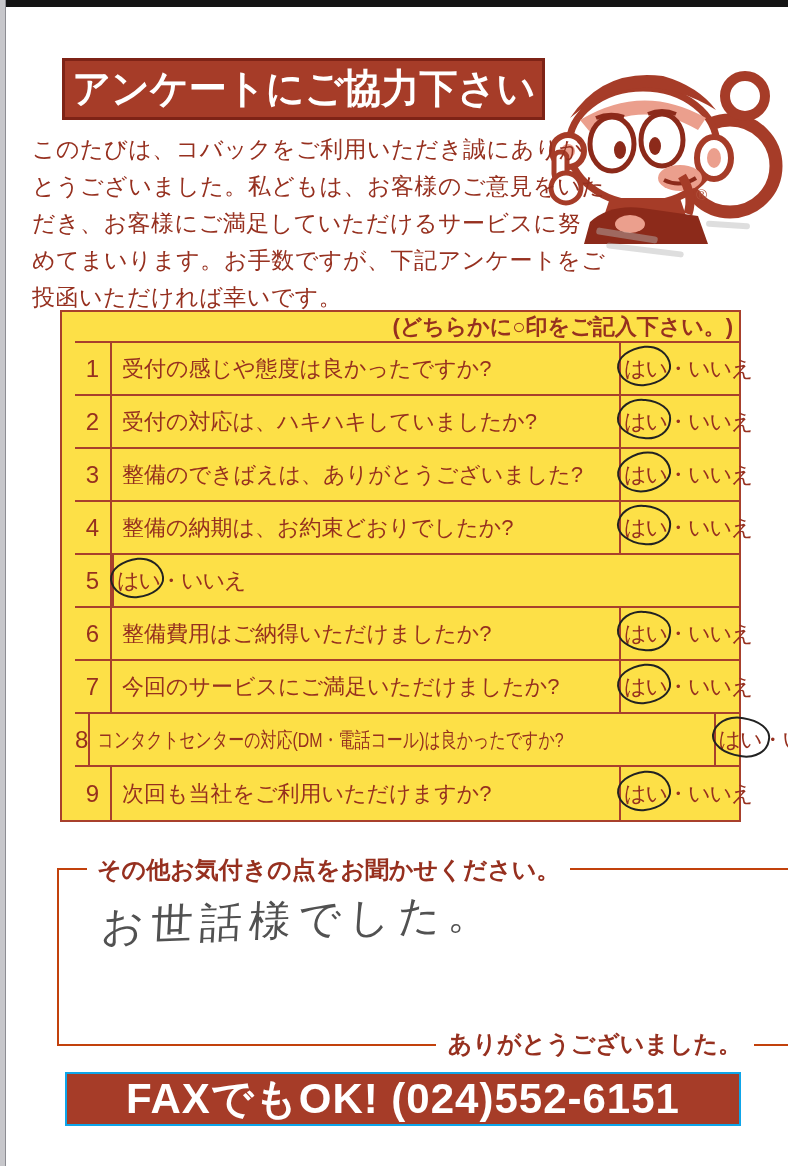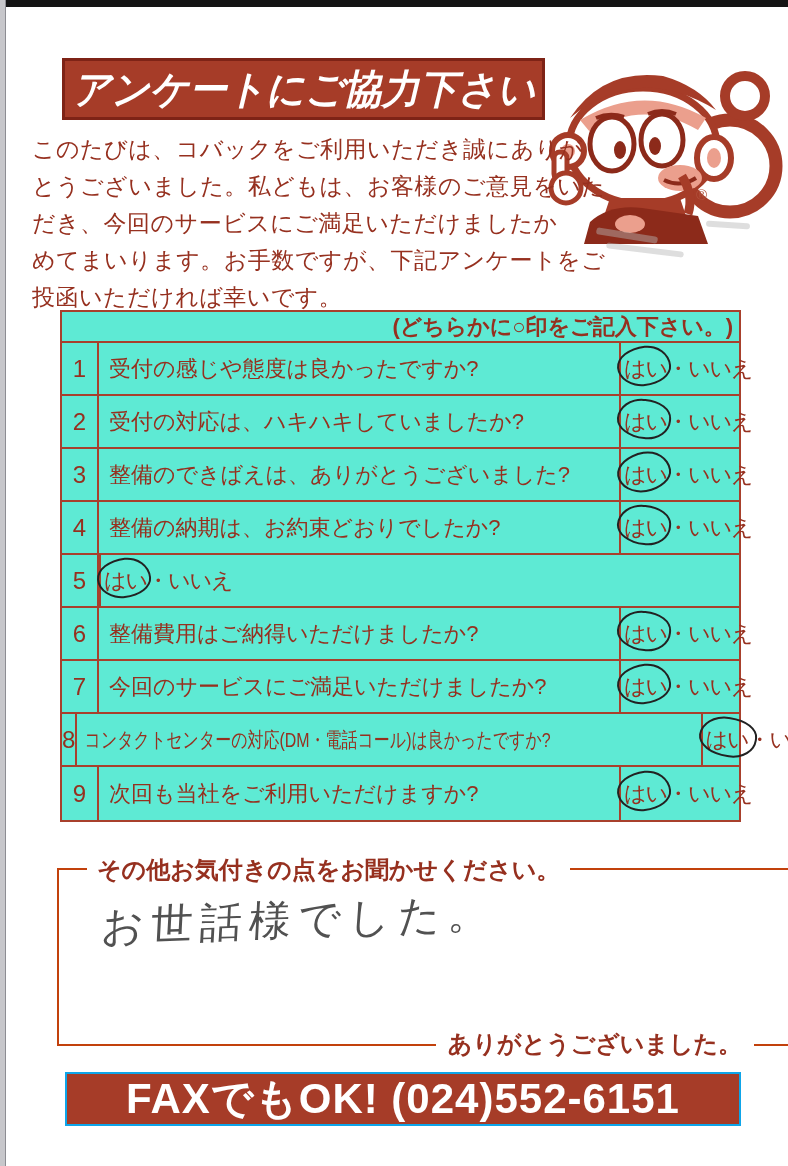--- a/index.html
+++ b/index.html
@@ -8,42 +8,42 @@
     position:relative; width:788px; height:1166px; background:#ffffff;
     font-family:"Liberation Sans","DejaVu Sans",sans-serif; overflow:hidden;
   }
   .scan-top { position:absolute; left:0; top:0; width:788px; height:7px; background:#141414; }
   .scan-left { position:absolute; left:0; top:0; width:6px; height:1166px; background:#c7c7cb; border-right:1px solid #8d8d93; }
 
   
   .title-band {
     position:absolute; left:62px; top:58px; width:483px; height:62px;
     background:#a63c28; border:3px solid #7e2316;
-    display:flex; align-items:center; justify-content:center;font-style:italic;
+    display:flex; align-items:flex-start; justify-content:center;
   }
   .title-band .title-text {
     color:#fff; font-weight:bold; font-size:40px; white-space:nowrap; transform:scaleX(.95);
   }
 
   
   .intro { position:absolute; left:32px; top:131px; width:540px; color:#96301f;
            font-size:23px; line-height:37px; letter-spacing:.5px; }
   .intro div { white-space:nowrap; }
 
   
   .mascot { position:absolute; left:548px; top:56px; width:240px; height:200px; }
   .reg-mark { position:absolute; left:696px; top:186px; font-size:15px; color:#b0513c; }
   .smudge { position:absolute; background:#b5b5b5; opacity:.45; border-radius:3px; }
   .smudge.s1 { left:596px; top:232px; width:62px; height:7px; transform:rotate(9deg); }
   .smudge.s2 { left:606px; top:247px; width:78px; height:6px; transform:rotate(7deg); }
   .smudge.s3 { left:706px; top:222px; width:44px; height:6px; transform:rotate(4deg); }
 
   
   .survey-table { position:absolute; left:60px; top:310px; width:681px;
-                  border:2px solid #a8402c; color:#96301f; background:#5eead4; }
+                  border:2px solid #a8402c; color:#96301f; background:#fde047;padding-left:13px; }
   .t-head { height:31px; border-bottom:2px solid #a8402c; display:flex; align-items:center;
             justify-content:flex-end; padding-right:6px; font-size:22px; font-weight:600; white-space:nowrap; }
   .t-row { display:flex; height:53px; border-bottom:2px solid #a8402c; }
   .t-row:last-child { border-bottom:none; }
   .cell { display:flex; align-items:center; }
   .cell.num { width:37px; border-right:2px solid #a8402c; justify-content:center; font-size:24px; }
   .cell.q { flex:1; padding-left:10px; font-size:22px; white-space:nowrap; }
   .cell.q.q-cond { font-size:21px; transform-origin:left center; transform:scaleX(.76); }
   .cell.a { width:120px; border-left:2px solid #a8402c; font-size:22px; letter-spacing:-1px;
             padding-left:3px; position:relative; white-space:nowrap; }
@@ -122,21 +122,21 @@
     </svg>
   </div>
   <span class="reg-mark">®</span>
   <div class="smudge s1"></div>
   <div class="smudge s2"></div>
   <div class="smudge s3"></div>
 
   <div class="intro">
     <div>このたびは、コバックをご利用いただき誠にありが</div>
     <div>とうございました。私どもは、お客様のご意見をいた</div>
-    <div>だき、今回のサービスにご満足いただけましたか</div>
+    <div>だき、お客様にご満足していただけるサービスに努</div>
     <div>めてまいります。お手数ですが、下記アンケートをご</div>
     <div>投函いただければ幸いです。</div>
   </div>
 
   <div class="survey-table">
     <div class="t-head">(どちらかに○印をご記入下さい。)</div>
 
     <div class="t-row">
       <div class="cell num">1</div>
       <div class="cell q">受付の感じや態度は良かったですか?</div>

